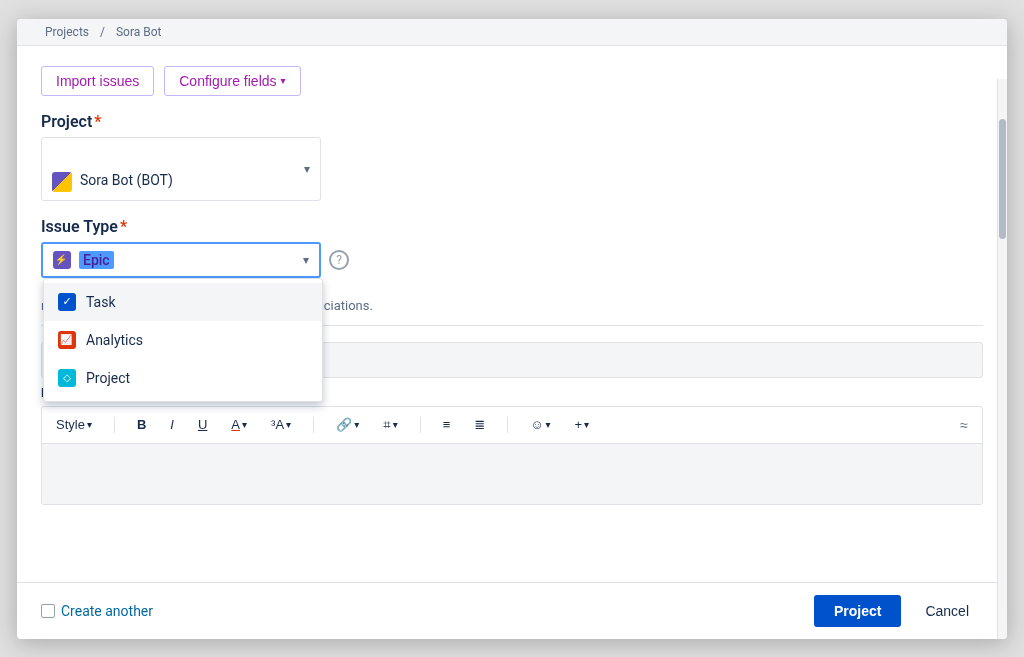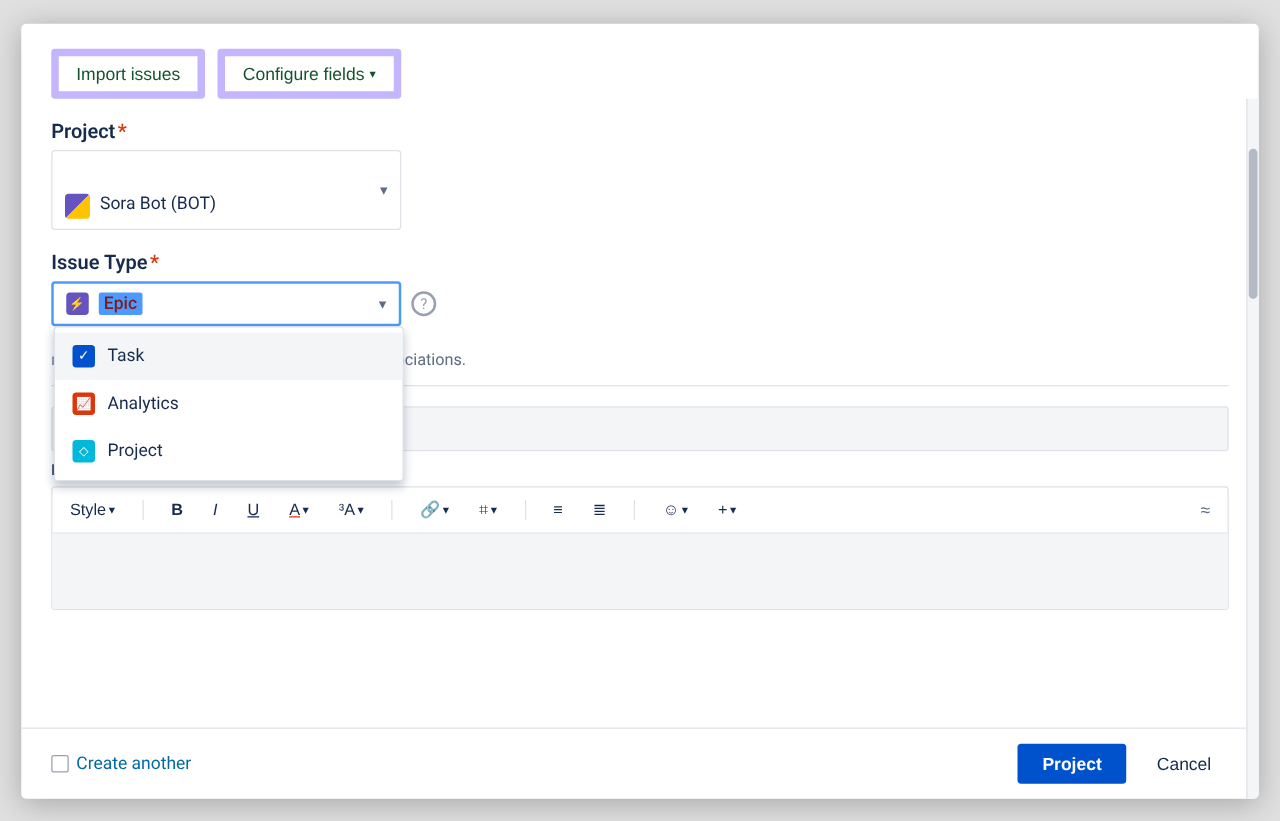--- a/index.html
+++ b/index.html
@@ -55,25 +55,25 @@
       font-size: 22px;
       font-weight: 600;
       color: #172b4d;
     }
     .header-buttons {
       display: flex;
       gap: 10px;
     }
     .btn-outline {
       padding: 6px 14px;
-      border: 6px solid #c4b5fd;
+      border: 1px solid #c4b5fd;
       border-radius: 3px;
       background: #fff;
       font-size: 14px;
-      color: #14532d;
+      color: #a21caf;
       cursor: pointer;
       display: flex;
       align-items: center;
       gap: 4px;
     }
 
     
     .form-scroll {
       flex: 1;
       overflow-y: auto;
@@ -161,21 +161,21 @@
       display: inline-flex;
       align-items: center;
       justify-content: center;
       flex-shrink: 0;
       color: #fff;
       font-size: 10px;
       font-weight: bold;
     }
     .epic-text {
       background: #4c9aff;
-      color: #7f1d1d;
+      color: #4c1d95;
       padding: 1px 4px;
       border-radius: 2px;
       font-size: 14px;
       font-weight: 500;
     }
 
     
     .dropdown-menu {
       position: absolute;
       left: 0;
@@ -369,20 +369,25 @@
     .collapse-icon {
       font-size: 14px;
       color: #5e6c84;
     }
   </style>
 </head>
 <body>
 
 <div class="overlay">
 
+  <div class="breadcrumb-bar">
+    <span style="cursor:pointer;">Projects</span>
+    <span>/</span>
+    <span style="cursor:pointer;">Sora Bot</span>
+  </div>
 
   <div class="modal-content">
 
     <div class="modal-header">
       <div class="header-buttons">
         <button class="btn-outline">Import issues</button>
         <button class="btn-outline">
           <span>Configure fields</span>
           <span style="font-size:10px;">▾</span>
         </button>

